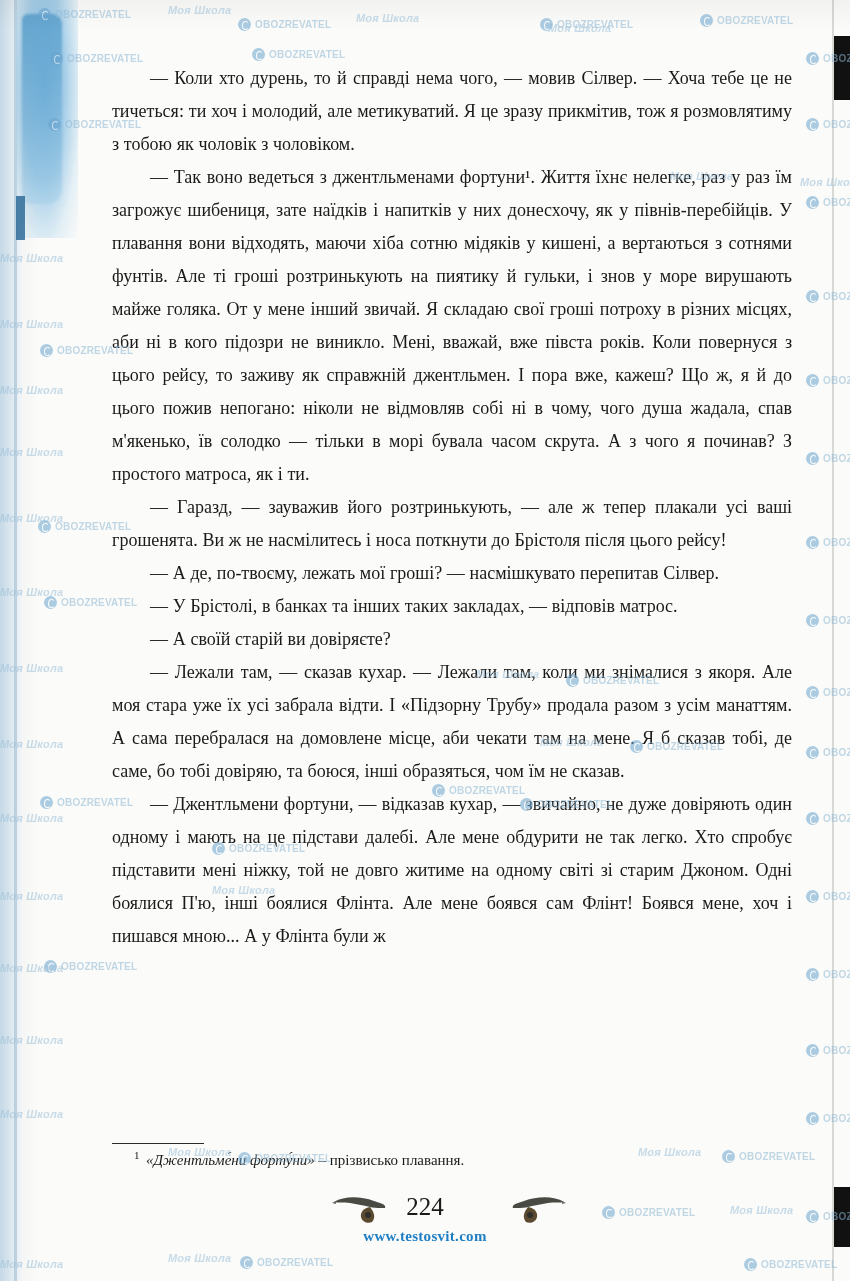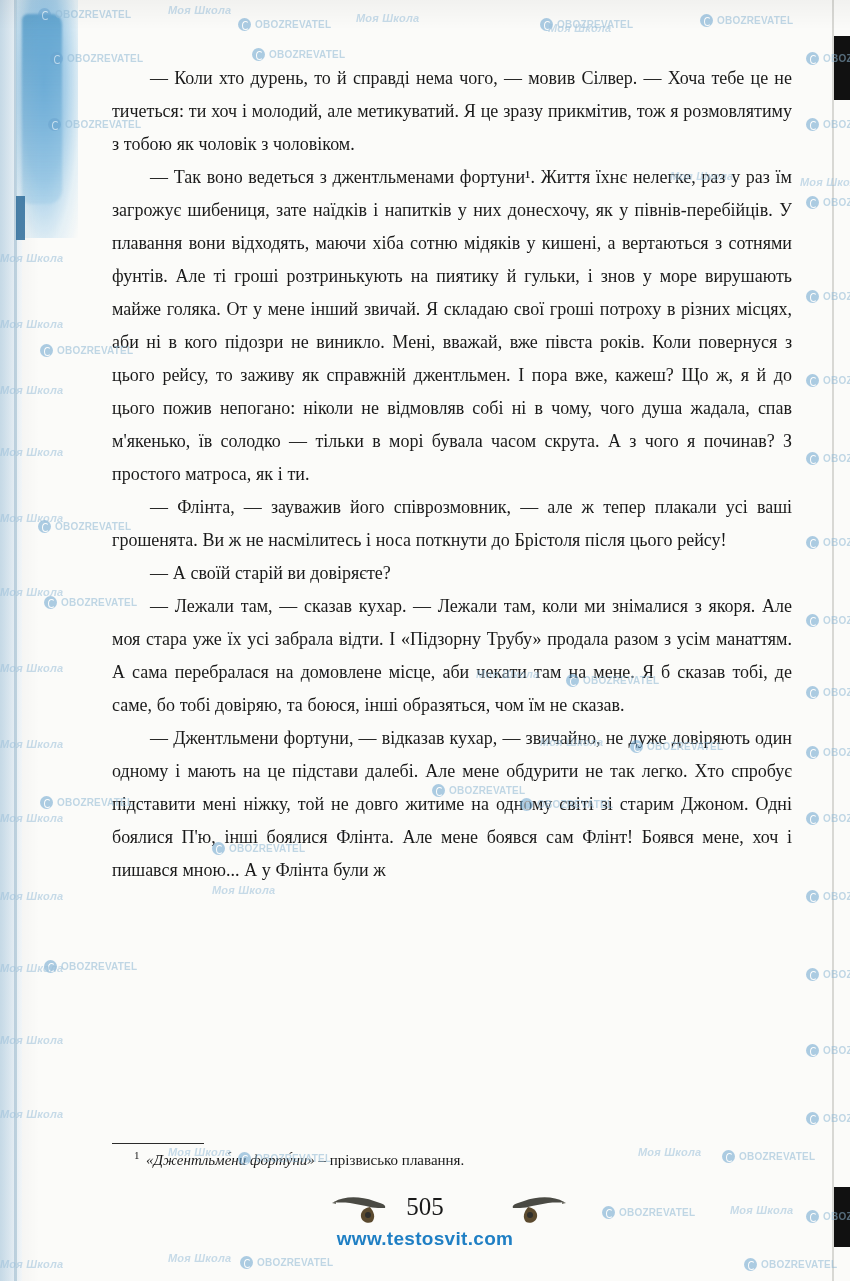--- a/index.html
+++ b/index.html
@@ -212,22 +212,22 @@
   }
   .orn.left { left: 330px; }
   .orn.right { left: 502px; }
 
   .site-url {
     position: absolute;
     left: 0;
     right: 0;
     top: 1228px;
     text-align: center;
-    font-family: Liberation Sans, sans-serif;
-    font-size: 19px;
+    font-family: Liberation Serif, serif;
+    font-size: 15px;
     font-weight: bold;
     color: #1f7fc4;
     letter-spacing: .3px;
     z-index: 6;
   }
 </style>
 </head>
 <body>
 
 <div class="page">
@@ -475,21 +475,23 @@
     </div>
   <div class="wm obz" style="left:744px; top:1258px;">
       <span class="dot"></span>
       <span>OBOZREVATEL</span>
     </div>
 </div>
 
 <div class="content">
   <p>— Коли хто дурень, то й справді нема чого, — мовив Сілвер. — Хоча тебе це не тичеться: ти хоч і молодий, але метикуватий. Я це зразу прикмітив, тож я розмовлятиму з тобою як чоловік з чоловіком.</p>
   <p>— Так воно ведеться з джентльменами фортуни¹. Життя їхнє нелегке, раз у раз їм загрожує шибениця, зате наїдків і напитків у них донесхочу, як у півнів-перебійців. У плавання вони відходять, маючи хіба сотню мідяків у кишені, а вертаються з сотнями фунтів. Але ті гроші розтринькують на пиятику й гульки, і знов у море вирушають майже голяка. От у мене інший звичай. Я складаю свої гроші потроху в різних місцях, аби ні в кого підозри не виникло. Мені, вважай, вже півста років. Коли повернуся з цього рейсу, то заживу як справжній джентльмен. І пора вже, кажеш? Що ж, я й до цього пожив непогано: ніколи не відмовляв собі ні в чому, чого душа жадала, спав м'якенько, їв солодко — тільки в морі бувала часом скрута. А з чого я починав? З простого матроса, як і ти.</p>
-  <p>— Флінта, — зауважив його співрозмовник, — але ж тепер плакали усі ваші грошенята. Ви ж не насмілитесь і носа поткнути до Брістоля після цього рейсу!</p>
+  <p>— Гаразд, — зауважив його розтринькують, — але ж тепер плакали усі ваші грошенята. Ви ж не насмілитесь і носа поткнути до Брістоля після цього рейсу!</p>
+  <p>— А де, по-твоєму, лежать мої гроші? — насмішкувато перепитав Сілвер.</p>
+  <p>— У Брістолі, в банках та інших таких закладах, — відповів матрос.</p>
   <p>— А своїй старій ви довіряєте?</p>
   <p>— Лежали там, — сказав кухар. — Лежали там, коли ми знімалися з якоря. Але моя стара уже їх усі забрала відти. І «Підзорну Трубу» продала разом з усім манаттям. А сама перебралася на домовлене місце, аби чекати там на мене. Я б сказав тобі, де саме, бо тобі довіряю, та боюся, інші образяться, чом їм не сказав.</p>
   <p>— Джентльмени фортуни, — відказав кухар, — звичайно, не дуже довіряють один одному і мають на це підстави далебі. Але мене обдурити не так легко. Хто спробує підставити мені ніжку, той не довго житиме на одному світі зі старим Джоном. Одні боялися П'ю, інші боялися Флінта. Але мене боявся сам Флінт! Боявся мене, хоч і пишався мною... А у Флінта були ж</p>
 </div>
 
 <div class="footnote-wrap">
   <div class="footnote-rule"></div>
   <div class="footnote">
     <span class="fn-num">1</span>
     <i>«Джентльме́ни форту́ни»</i><span> – прізвисько плавання.</span>
@@ -507,14 +509,14 @@
 
 <svg class="orn right" viewBox="0 0 66 36">
   <g fill="#4a4a44" transform="translate(66,0) scale(-1,1)">
     <path d="M4 12 C14 6, 30 6, 44 11 L50 13 C54 14, 56 16, 55 18 L48 18 C44 18, 40 17, 36 16 L20 13 C14 12, 8 13, 4 12 Z"></path>
     <path d="M40 17 C44 22, 46 27, 42 32 C38 34, 32 32, 31 27 C30 22, 34 18, 40 17 Z" fill="#5b4a2f"></path>
     <circle cx="38" cy="25" r="3" fill="#2f2f2c"></circle>
     <path d="M6 11 L2 13 L6 14 Z" fill="#6b6b63"></path>
   </g>
 </svg>
 
-<div class="pagenum">505</div>
+<div class="pagenum">224</div>
 <div class="site-url">www.testosvit.com</div>
 
 </body></html>

